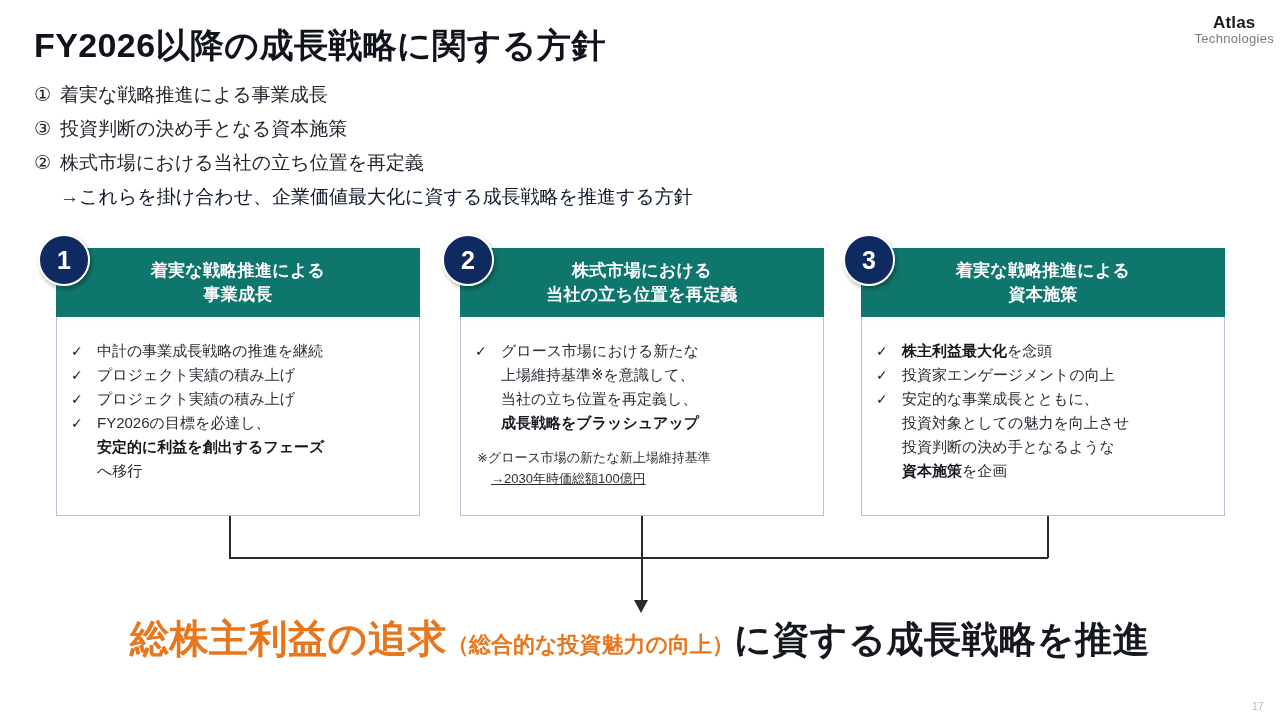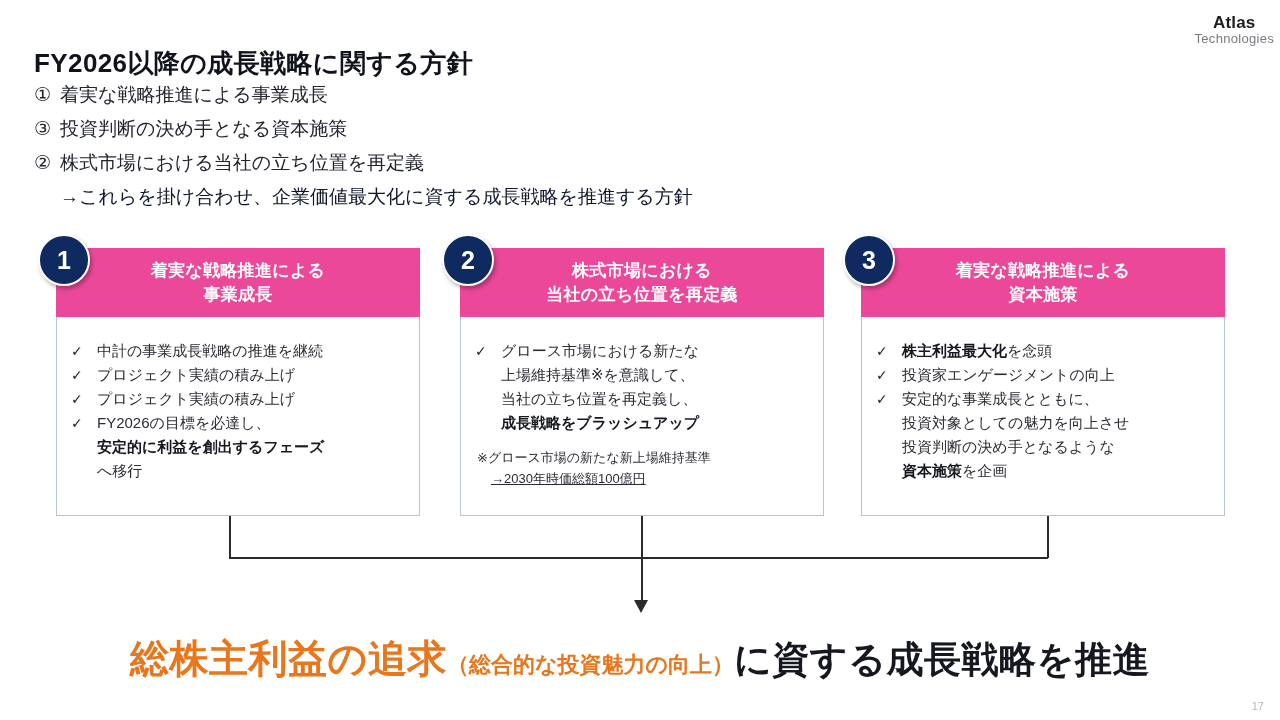--- a/index.html
+++ b/index.html
@@ -13,40 +13,40 @@
   .slide { position:relative; width:1280px; height:720px; background:#fff; }
 
   
   .logo { position:absolute; right:6px; top:14px; text-align:center; line-height:1.05; }
   .logo-main { font-size:17px; font-weight:700; color:#1c1c20; letter-spacing:.2px; }
   .logo-sub  { font-size:13px; font-weight:400; color:#7a7a80; letter-spacing:.3px; }
 
   
   .title {
     position:absolute; left:34px; top:23px;
-    font-size:26px; font-weight:700; color:#10131c; letter-spacing:.4px;margin-top:23px;
+    font-size:34px; font-weight:700; color:#10131c; letter-spacing:.4px;
   }
 
   
   .intro { position:absolute; left:34px; top:78px; }
   .intro-row {
     font-size:19px; color:#22252e; line-height:34px; white-space:nowrap;
   }
   .intro-num { display:inline-block; width:26px; }
   .intro-arrow { font-size:19px; color:#0f172a; line-height:34px; padding-left:26px; white-space:nowrap; }
 
   
   .cards { position:absolute; left:0; top:248px; width:1280px; height:268px; }
   .card { position:absolute; top:0; }
   .card-1 { left:56px;  width:364px; }
   .card-2 { left:460px; width:364px; }
   .card-3 { left:861px; width:364px; }
 
   .card-head {
-    background:#ec4899;
+    background:#0f766e;
     color:#ffffff;
     height:69px;
     display:flex; align-items:center; justify-content:center;
     text-align:center;
     font-size:17px; font-weight:700; line-height:24px; letter-spacing:.3px;
   }
   .card-body {
     border:1px solid #b9c2d4;
     border-top:none;
     background:#ffffff;
@@ -92,21 +92,21 @@
   .arrow-head {
     position:absolute; left:634px; top:84px;
     width:0; height:0;
     border-left:7px solid transparent;
     border-right:7px solid transparent;
     border-top:13px solid #2a2a2a;
   }
 
   
   .conclusion {
-    position:absolute; left:0; top:632px; width:1280px;
+    position:absolute; left:0; top:612px; width:1280px;
     text-align:center; white-space:nowrap;
   }
   .cc-orange-big {
     font-size:39px; font-weight:700; color:#e8761d; letter-spacing:.5px; vertical-align:baseline;
   }
   .cc-orange-sm {
     font-size:22px; font-weight:700; color:#e8761d; vertical-align:baseline;
   }
   .cc-dark {
     font-size:37px; font-weight:700; color:#16181f; letter-spacing:.5px; vertical-align:baseline;

